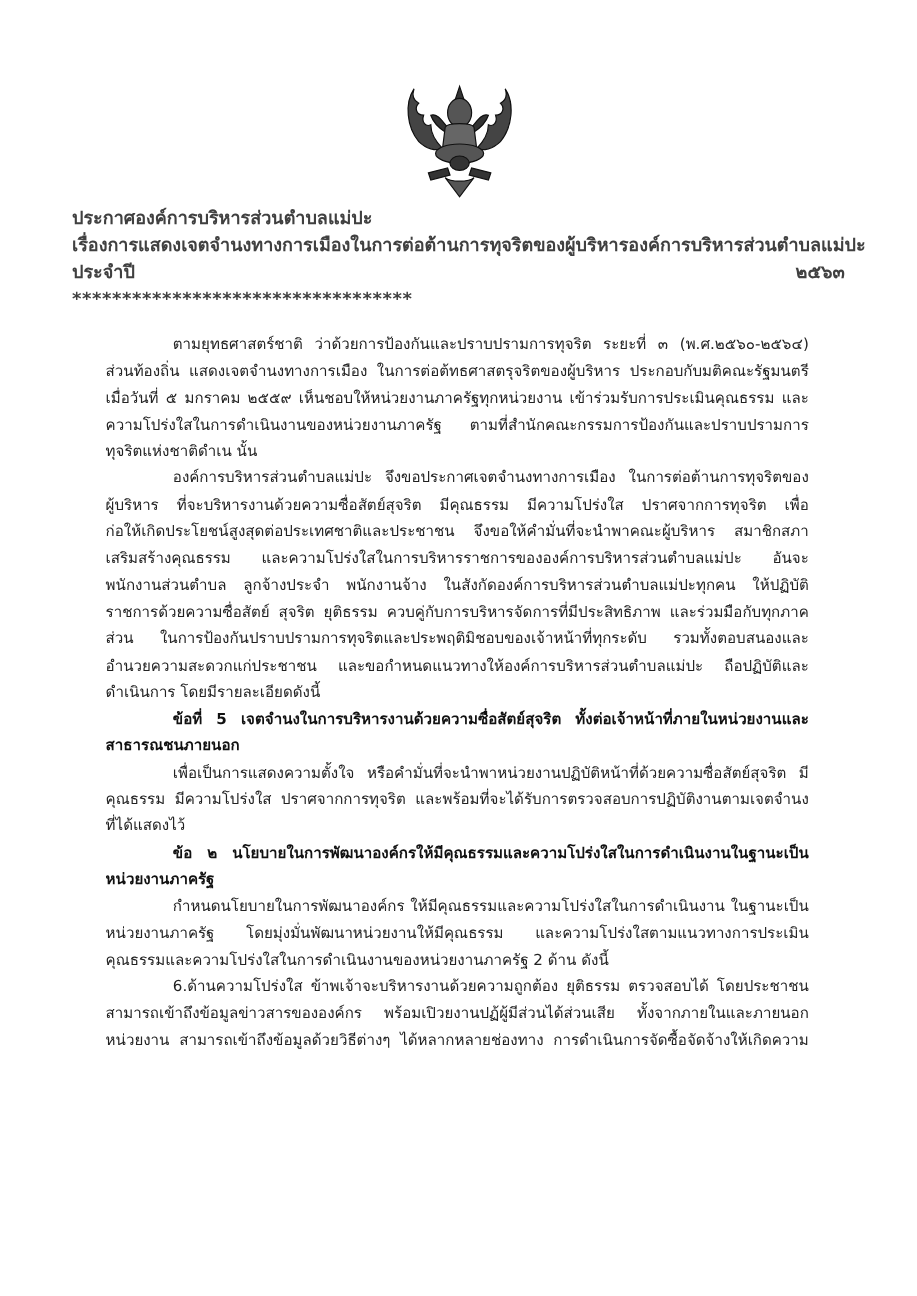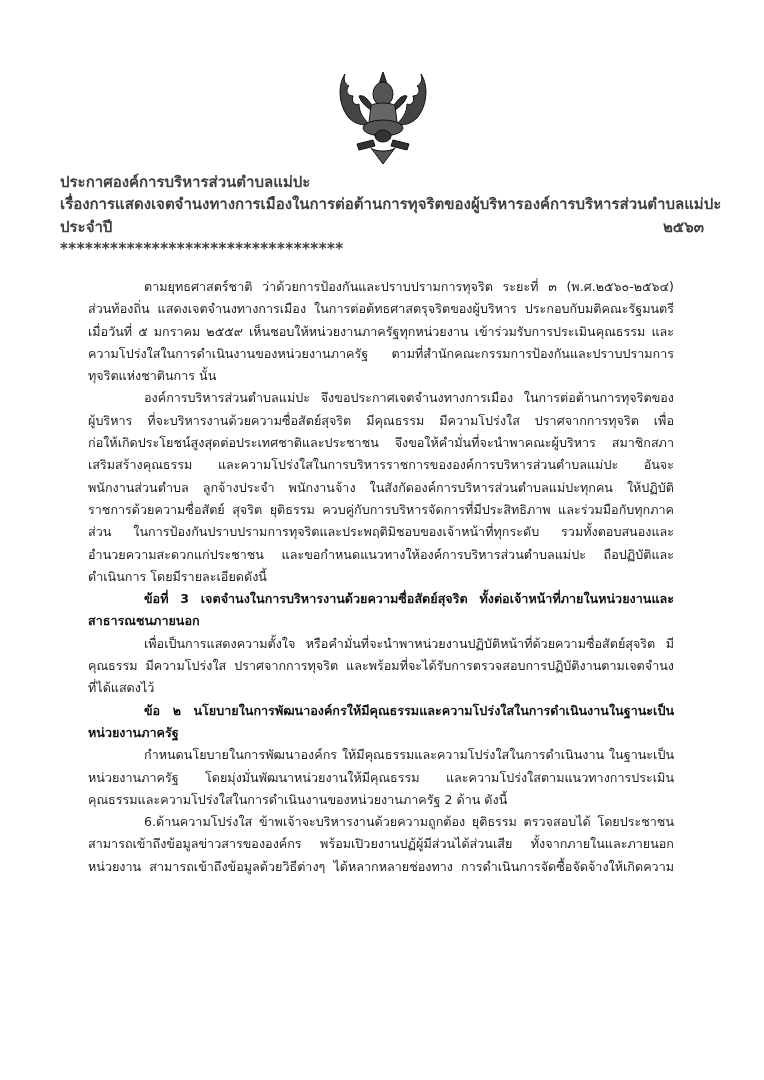--- a/index.html
+++ b/index.html
@@ -55,37 +55,37 @@
     <span class="line stars">**********************************</span>
   </div>
 
   <div class="body-text" style="top:276px;">
 
     <div>
       <span class="line indent1">ตามยุทธศาสตร์ชาติ ว่าด้วยการป้องกันและปราบปรามการทุจริต ระยะที่ ๓ (พ.ศ.๒๕๖๐-๒๕๖๔)</span>
       <span class="line">ส่วนท้องถิ่น แสดงเจตจำนงทางการเมือง ในการต่อต้ทธศาสตรุจริตของผู้บริหาร ประกอบกับมติคณะรัฐมนตรี</span>
       <span class="line">เมื่อวันที่ ๕ มกราคม ๒๕๕๙ เห็นชอบให้หน่วยงานภาครัฐทุกหน่วยงาน เข้าร่วมรับการประเมินคุณธรรม และ</span>
       <span class="line">ความโปร่งใสในการดำเนินงานของหน่วยงานภาครัฐ ตามที่สำนักคณะกรรมการป้องกันและปราบปรามการ</span>
-      <span class="line last">ทุจริตแห่งชาตินการ นั้น</span>
+      <span class="line last">ทุจริตแห่งชาติดำเน นั้น</span>
     </div>
 
     <div>
       <span class="line indent1">องค์การบริหารส่วนตำบลแม่ปะ จึงขอประกาศเจตจำนงทางการเมือง ในการต่อต้านการทุจริตของ</span>
       <span class="line">ผู้บริหาร ที่จะบริหารงานด้วยความซื่อสัตย์สุจริต มีคุณธรรม มีความโปร่งใส ปราศจากการทุจริต เพื่อ</span>
       <span class="line">ก่อให้เกิดประโยชน์สูงสุดต่อประเทศชาติและประชาชน จึงขอให้คำมั่นที่จะนำพาคณะผู้บริหาร สมาชิกสภา</span>
       <span class="line">เสริมสร้างคุณธรรม และความโปร่งใสในการบริหารราชการขององค์การบริหารส่วนตำบลแม่ปะ อันจะ</span>
       <span class="line">พนักงานส่วนตำบล ลูกจ้างประจำ พนักงานจ้าง ในสังกัดองค์การบริหารส่วนตำบลแม่ปะทุกคน ให้ปฏิบัติ</span>
       <span class="line">ราชการด้วยความซื่อสัตย์ สุจริต ยุติธรรม ควบคู่กับการบริหารจัดการที่มีประสิทธิภาพ และร่วมมือกับทุกภาค</span>
       <span class="line">ส่วน ในการป้องกันปราบปรามการทุจริตและประพฤติมิชอบของเจ้าหน้าที่ทุกระดับ รวมทั้งตอบสนองและ</span>
       <span class="line">อำนวยความสะดวกแก่ประชาชน และขอกำหนดแนวทางให้องค์การบริหารส่วนตำบลแม่ปะ ถือปฏิบัติและ</span>
       <span class="line last">ดำเนินการ โดยมีรายละเอียดดังนี้</span>
     </div>
 
     <div>
-      <span class="line bold indent1">ข้อที่ 3 เจตจำนงในการบริหารงานด้วยความซื่อสัตย์สุจริต ทั้งต่อเจ้าหน้าที่ภายในหน่วยงานและ</span>
+      <span class="line bold indent1">ข้อที่ 5 เจตจำนงในการบริหารงานด้วยความซื่อสัตย์สุจริต ทั้งต่อเจ้าหน้าที่ภายในหน่วยงานและ</span>
       <span class="line bold last">สาธารณชนภายนอก</span>
     </div>
 
     <div>
       <span class="line indent2">เพื่อเป็นการแสดงความตั้งใจ หรือคำมั่นที่จะนำพาหน่วยงานปฏิบัติหน้าที่ด้วยความซื่อสัตย์สุจริต มี</span>
       <span class="line">คุณธรรม มีความโปร่งใส ปราศจากการทุจริต และพร้อมที่จะได้รับการตรวจสอบการปฏิบัติงานตามเจตจำนง</span>
       <span class="line last">ที่ได้แสดงไว้</span>
     </div>
 
     <div>

